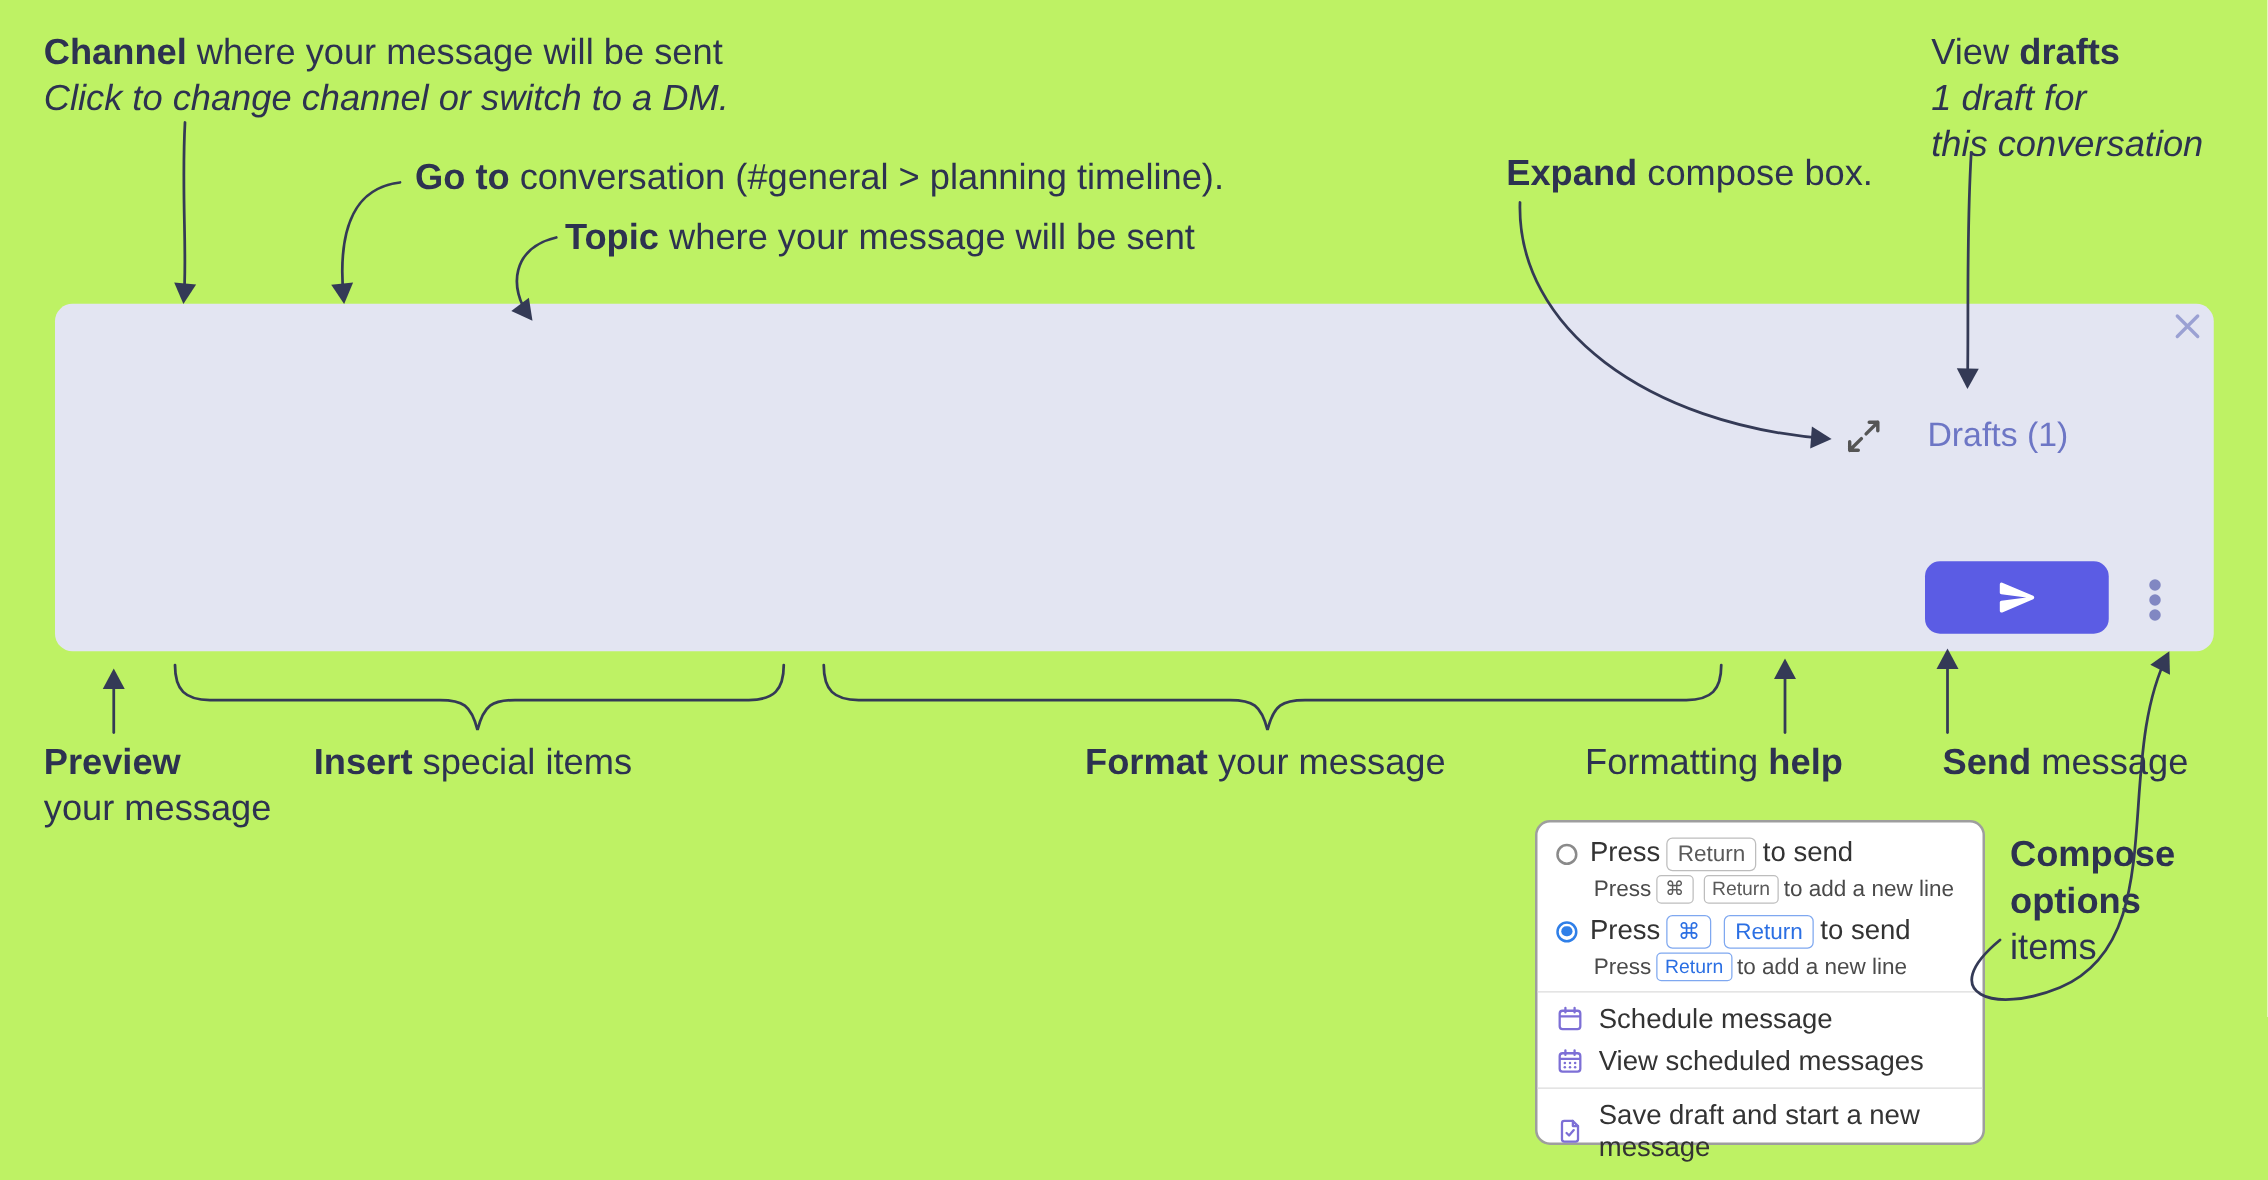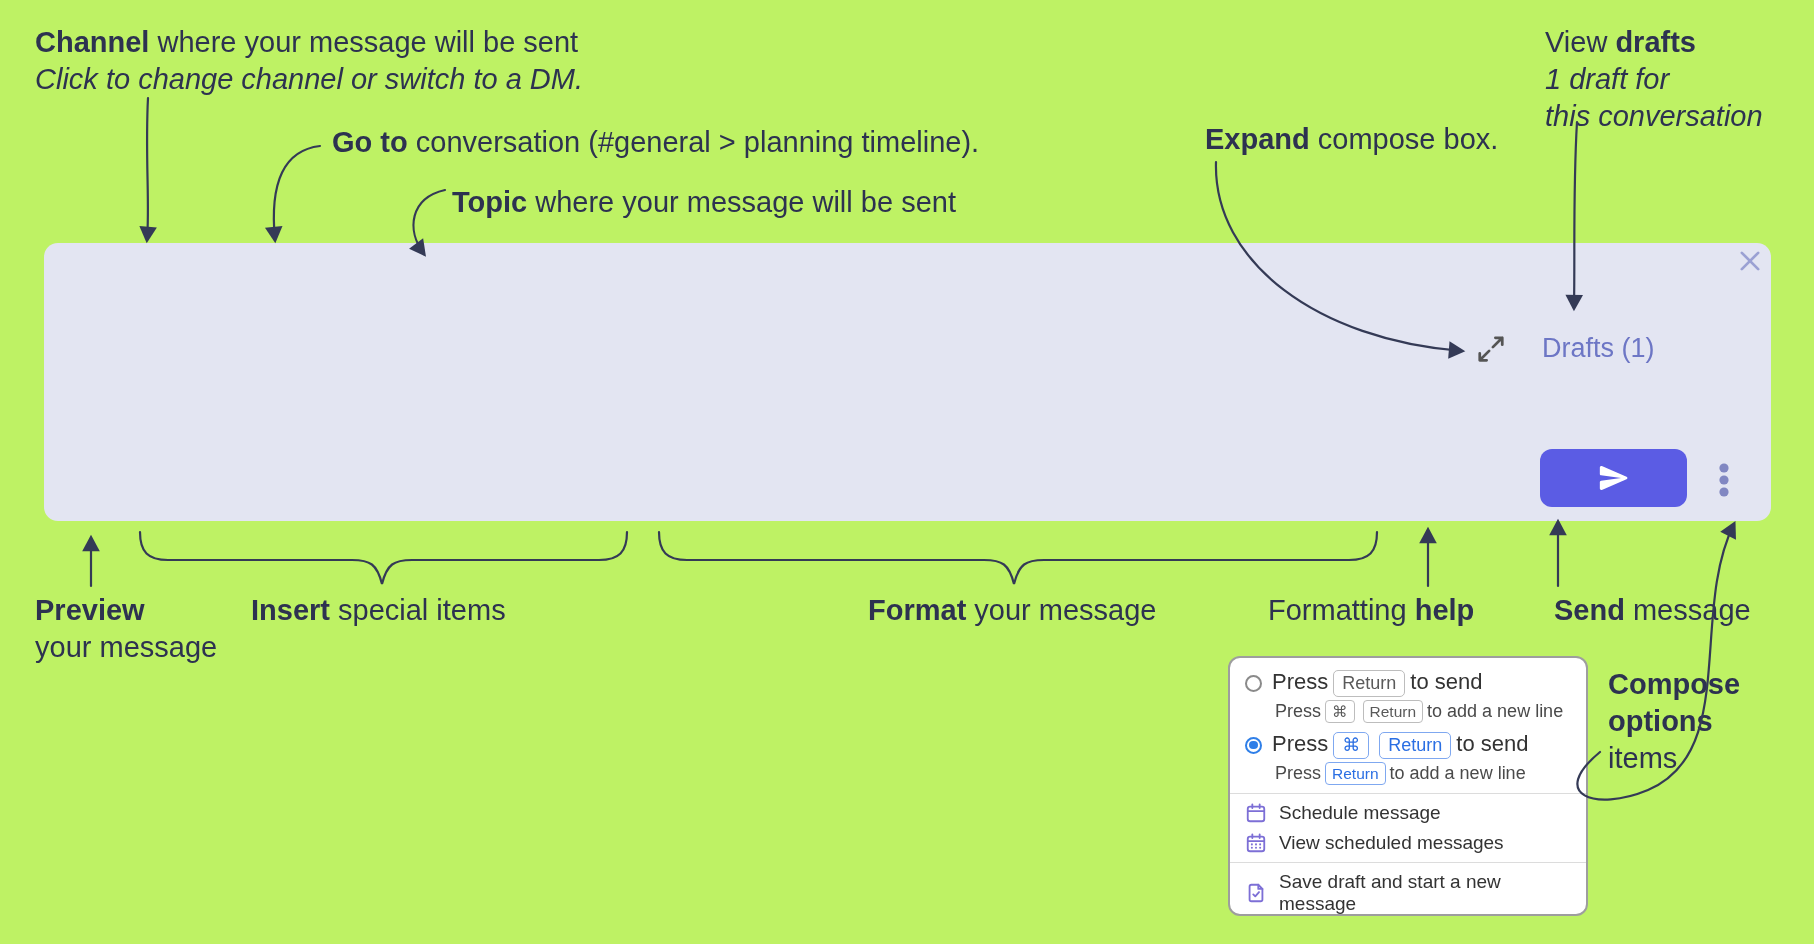--- a/index.html
+++ b/index.html
@@ -54,39 +54,39 @@
   .psub{margin-left:30px;font-size:18px;color:#4a4a4a;margin-bottom:8px;display:flex;align-items:center;}
   .radio{width:17px;height:17px;border-radius:50%;border:2px solid #8a8a8a;box-sizing:border-box;flex:0 0 auto;cursor:pointer;}
   .radio.sel{border-color:#2f7fe8;position:relative;}
   .radio.sel::after{content:"";position:absolute;left:2.2px;top:2.2px;width:8.5px;height:8.5px;
                     border-radius:50%;background:#2f7fe8;}
   .kbd{display:inline-block;border:1.5px solid #bdbdbd;border-radius:5px;padding:0 8px;margin:0 5px;
        color:#5a5a5a;background:#fff;font-size:18px;line-height:25px;}
   .psub .kbd{font-size:15.5px;line-height:21px;padding:0 6px;margin:0 4px;border-radius:4px;}
   .kbd.blue{border-color:#7fa8f0;color:#2b6fe3;}
   .pdiv{border-top:1.5px solid #dcdcdc;margin:6px -16px 6px -15px;}
-  .pitem{display:flex;align-items:center;gap:12px;font-size:19px;margin:8px 0;cursor:pointer;color:#333;}
+  .pitem{display:flex;align-items:center;gap:12px;font-size:22px;margin:8px 0;cursor:pointer;color:#333;}
   .pitem svg{flex:0 0 auto;}
   svg text{font-family:"Liberation Sans",sans-serif;}
 </style>
 </head>
 <body>
 
 <div class="canvas">
 
   <div class="note" style="left:35px;top:24px;">
     <div><b>Channel</b><span> where your message will be sent</span></div>
     <div class="it">Click to change channel or switch to a DM.</div>
   </div>
 
   <div class="note" style="left:332px;top:124px;">
     <b>Go to</b><span> conversation (#general &gt; planning timeline).</span>
   </div>
 
-  <div class="note" style="left:452px;top:172px;margin-top:12px;">
+  <div class="note" style="left:452px;top:172px;">
     <b>Topic</b><span> where your message will be sent</span>
   </div>
 
   <div class="note" style="left:1205px;top:121px;">
     <b>Expand</b><span> compose box.</span>
   </div>
 
   <div class="note" style="left:1545px;top:24px;">
     <div><span>View </span><b>drafts</b></div>
     <div class="it">1 draft for</div>

